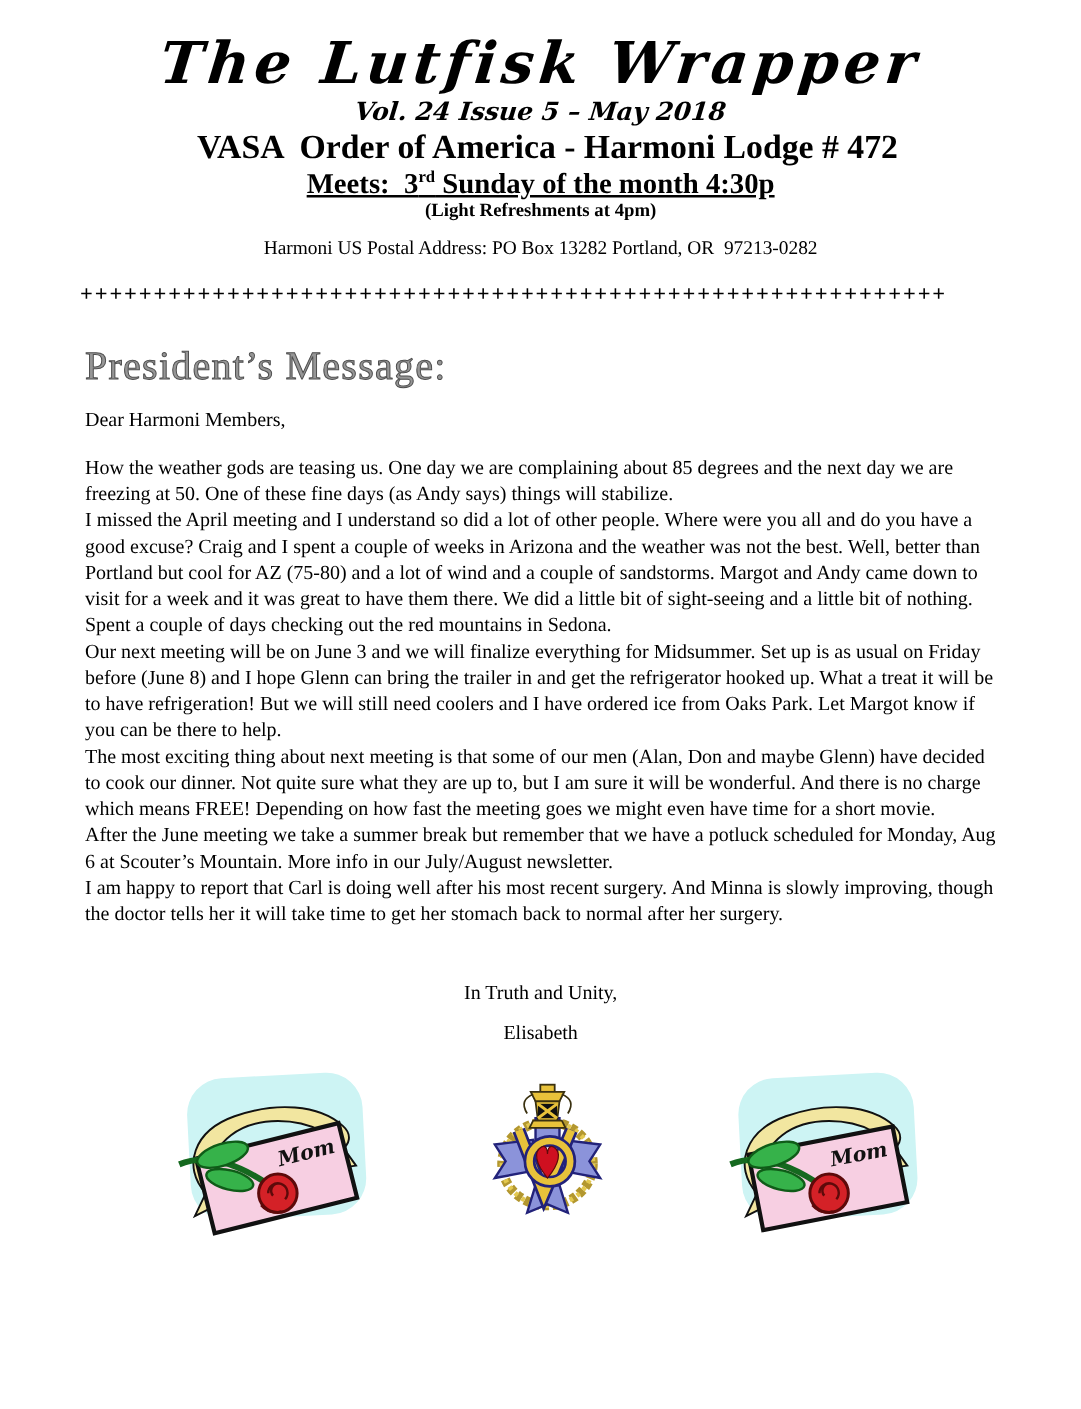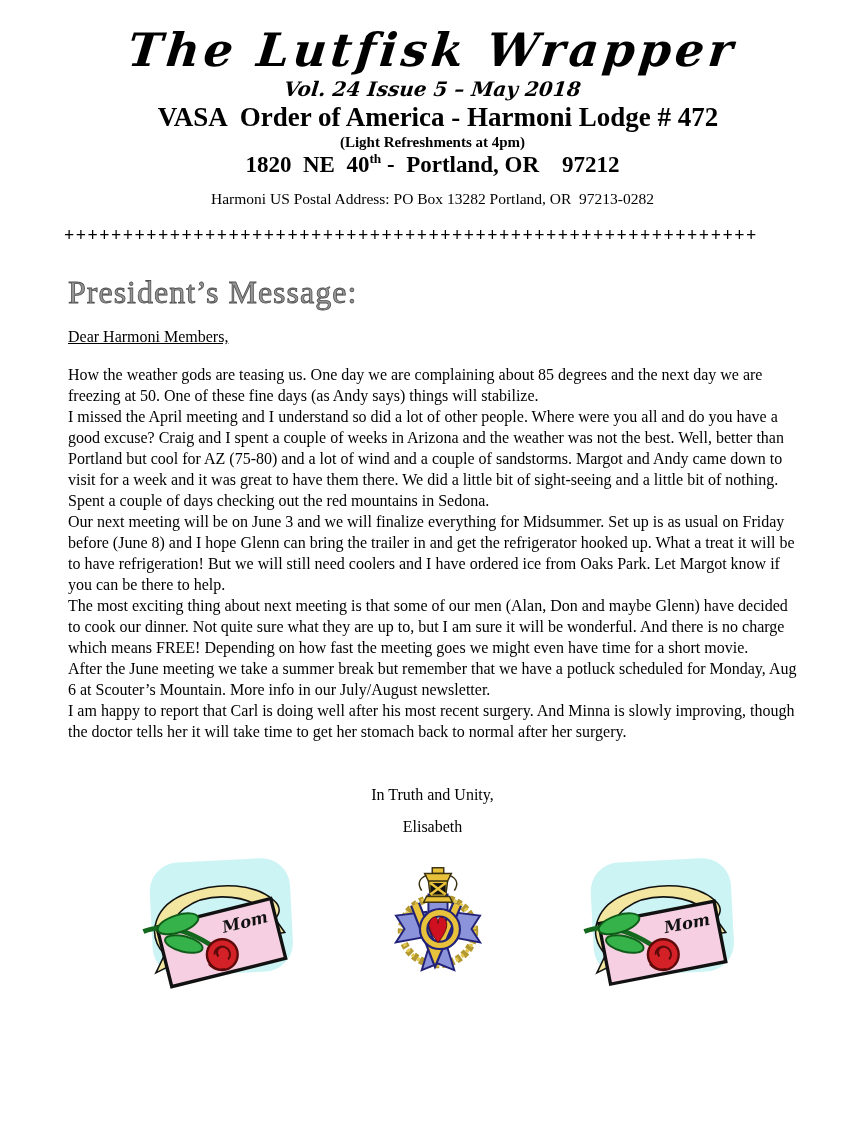--- a/index.html
+++ b/index.html
@@ -28,42 +28,42 @@
   .homepage-link { color:#0000ee; text-decoration:underline; cursor:pointer; }
   .postal-line { font-size:15.5px; margin-top:12px; white-space:pre-wrap;text-align:center; }
   .plus-row {
     margin:17px 64px 0 64px; font-weight:bold; font-size:18px;
     letter-spacing:1.5px; white-space:nowrap; overflow:hidden;
   }
   .pm-heading {
     margin:28px 68px 0 68px; font-size:32px; font-weight:normal;
     color:#969696; -webkit-text-stroke:0.8px #4f4f4f; letter-spacing:1px;
   }
-  .salutation { margin:17px 68px 0 68px; font-size:16px;text-decoration:underline; }
+  .salutation { margin:17px 68px 0 68px; font-size:16px; }
   .body-text { margin:19px 68px 0 68px; font-size:16px; line-height:1.31; }
   .closing { text-align:center; font-size:16px; margin-top:44px; }
   .signature { text-align:center; font-size:16px; margin-top:14px; }
   .footer-images {
     display:flex; justify-content:space-between; align-items:flex-start;
     margin:18px 118px 0 128px;
   }
   .emblem-wrap { margin-top:8px; }
   .mom-text { font-family:"DejaVu Serif", serif; font-style:italic; font-weight:bold; }
 </style>
 </head>
 <body>
 
 <div class="page">
 
   <header>
     <div class="title">The Lutfisk Wrapper</div>
     <div class="issue-line">Vol. 24 Issue 5 – May 2018</div>
     <div class="org-line">VASA  Order of America - Harmoni Lodge # 472</div>
+    <div class="meets-line"><span class="meets-inner"><span>Meets:  3</span><sup>rd</sup><span> Sunday of the month 4:30p</span></span></div>
     <div class="refresh-line">(Light Refreshments at 4pm)</div>
-    <div class="addr-line"><span>1820  NE  40</span><sup>th</sup><span> -  Portland, OR    97212</span></div>
     <div class="postal-line"><span>Harmoni US Postal Address: </span><span>PO Box 13282 Portland, OR  97213-0282</span></div>
   </header>
 
   <div class="plus-row">+++++++++++++++++++++++++++++++++++++++++++++++++++++++++++</div>
 
   <section>
     <h2 class="pm-heading">President’s Message:</h2>
     <div class="salutation">Dear Harmoni Members,</div>
     <div class="body-text">
       <div class="para">How the weather gods are teasing us. One day we are complaining about 85 degrees and the next day we are freezing at 50. One of these fine days (as Andy says) things will stabilize.</div>

